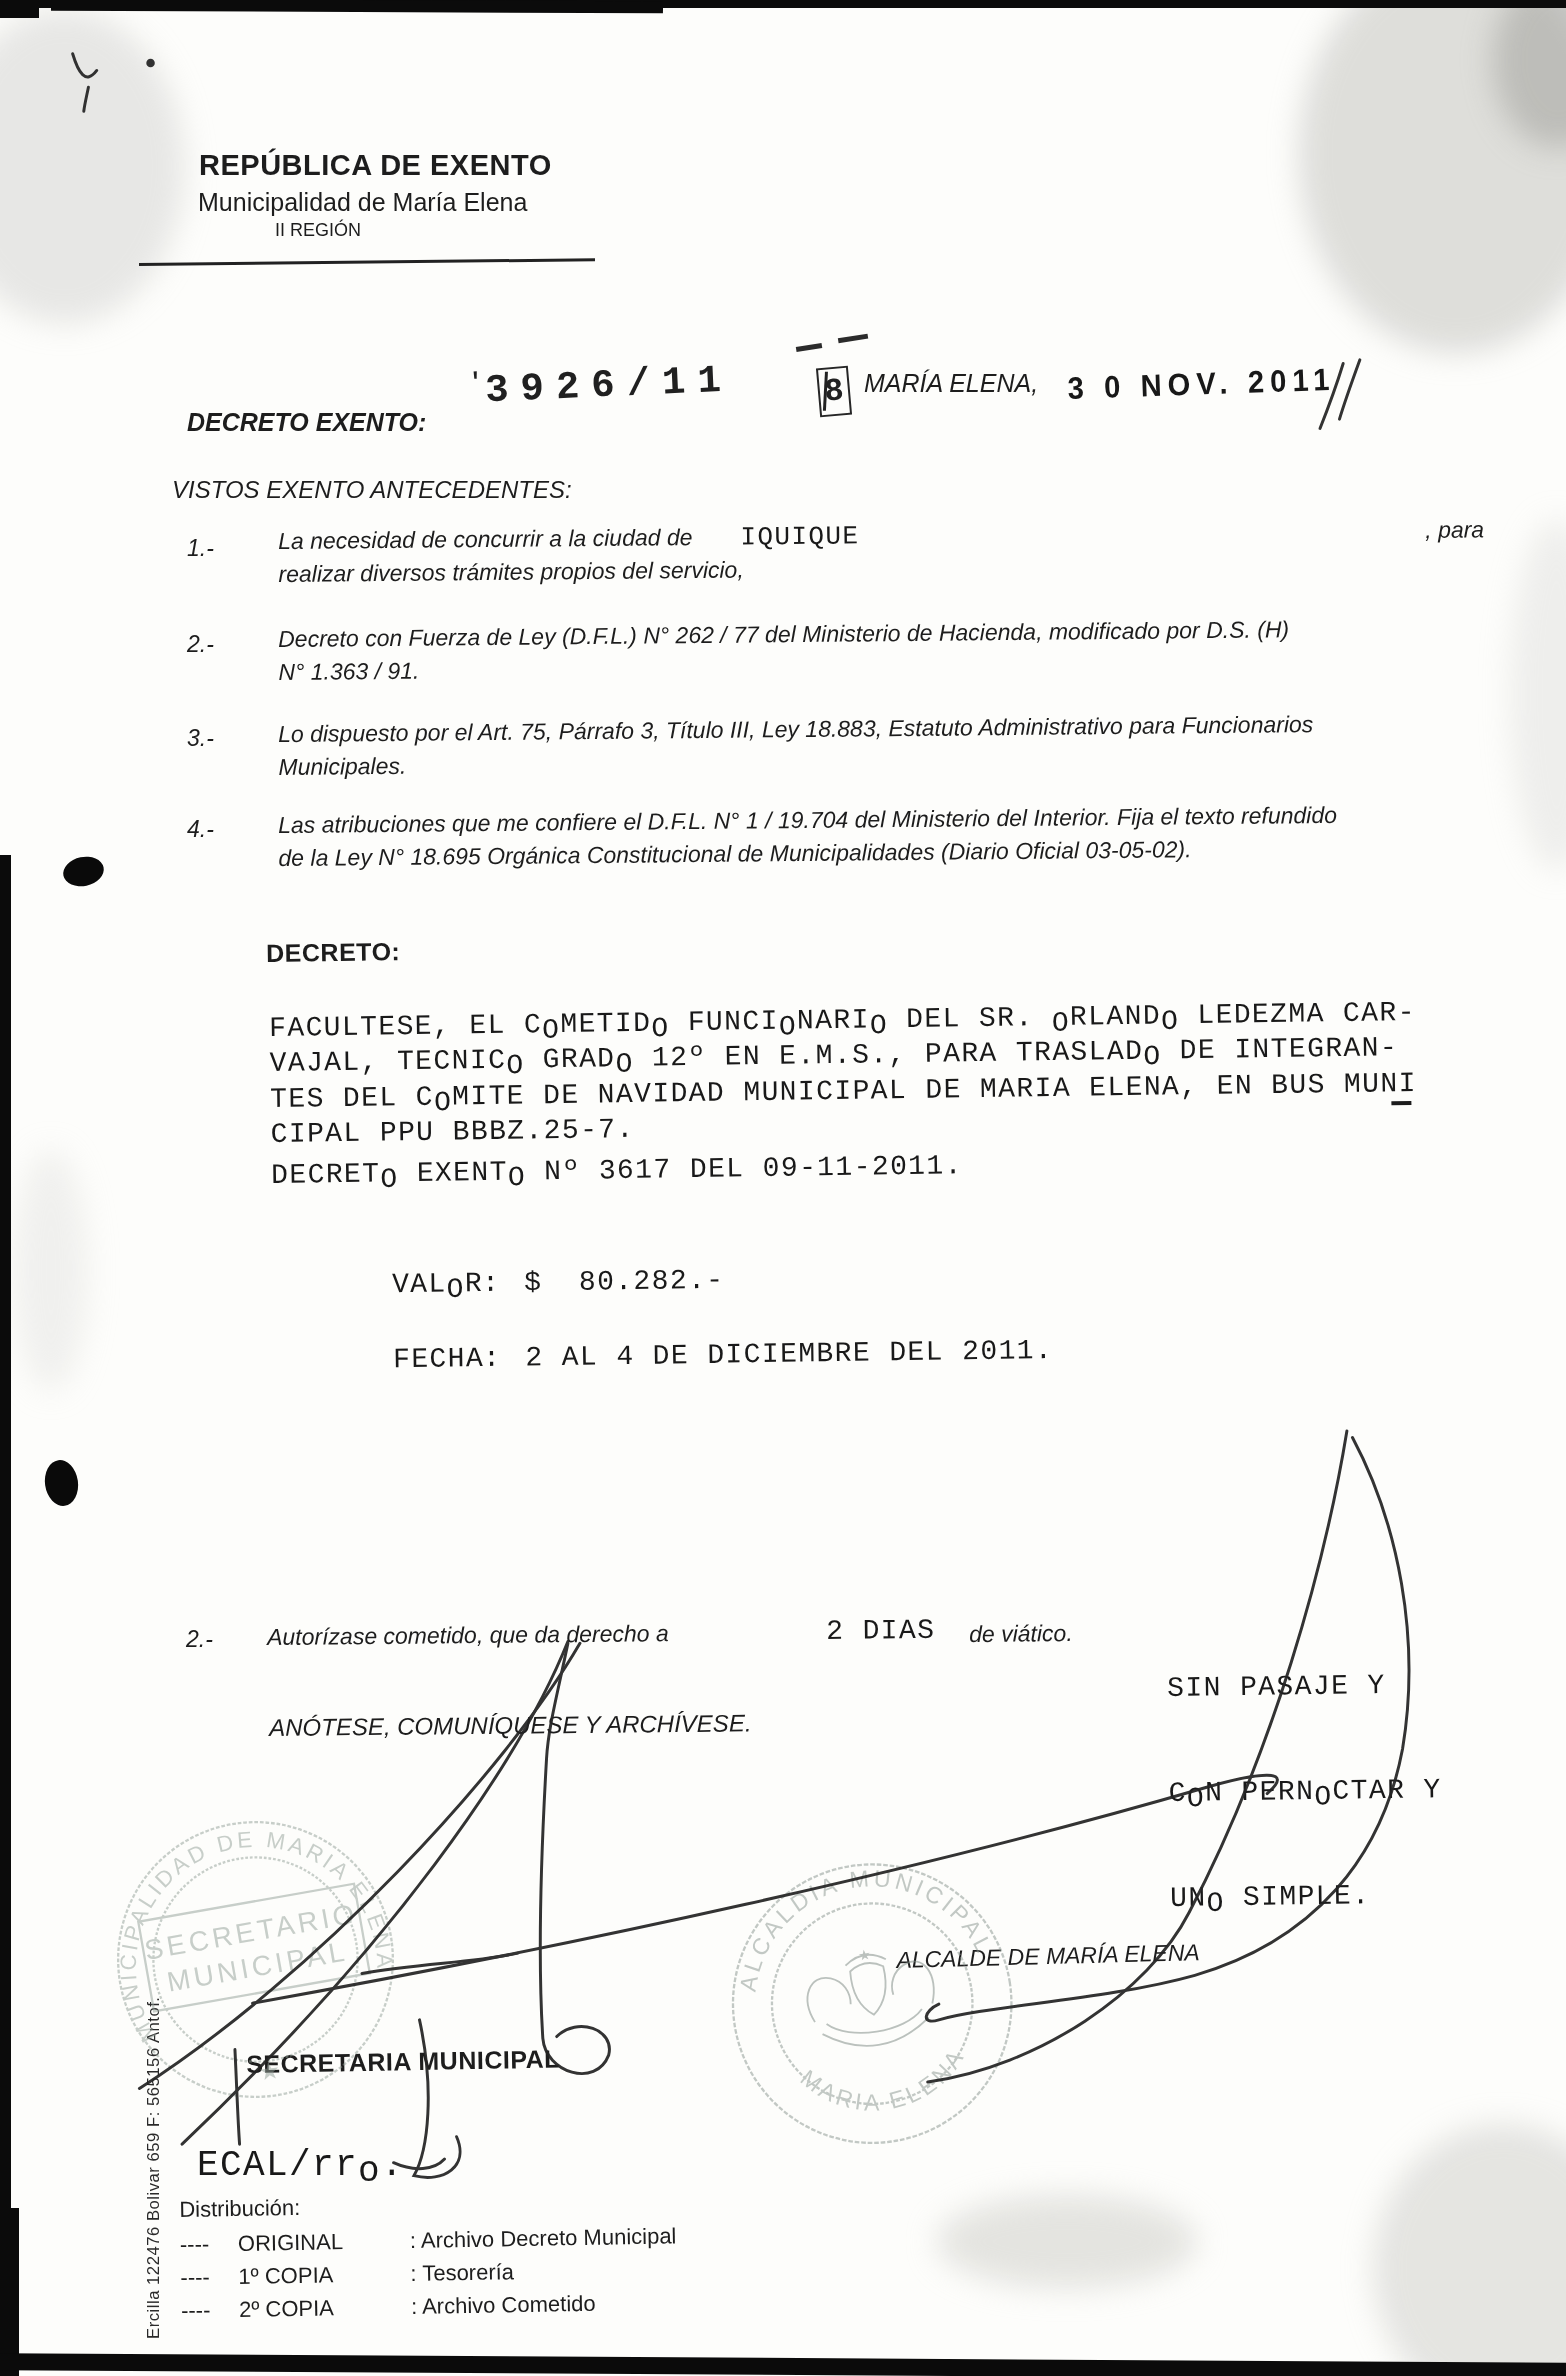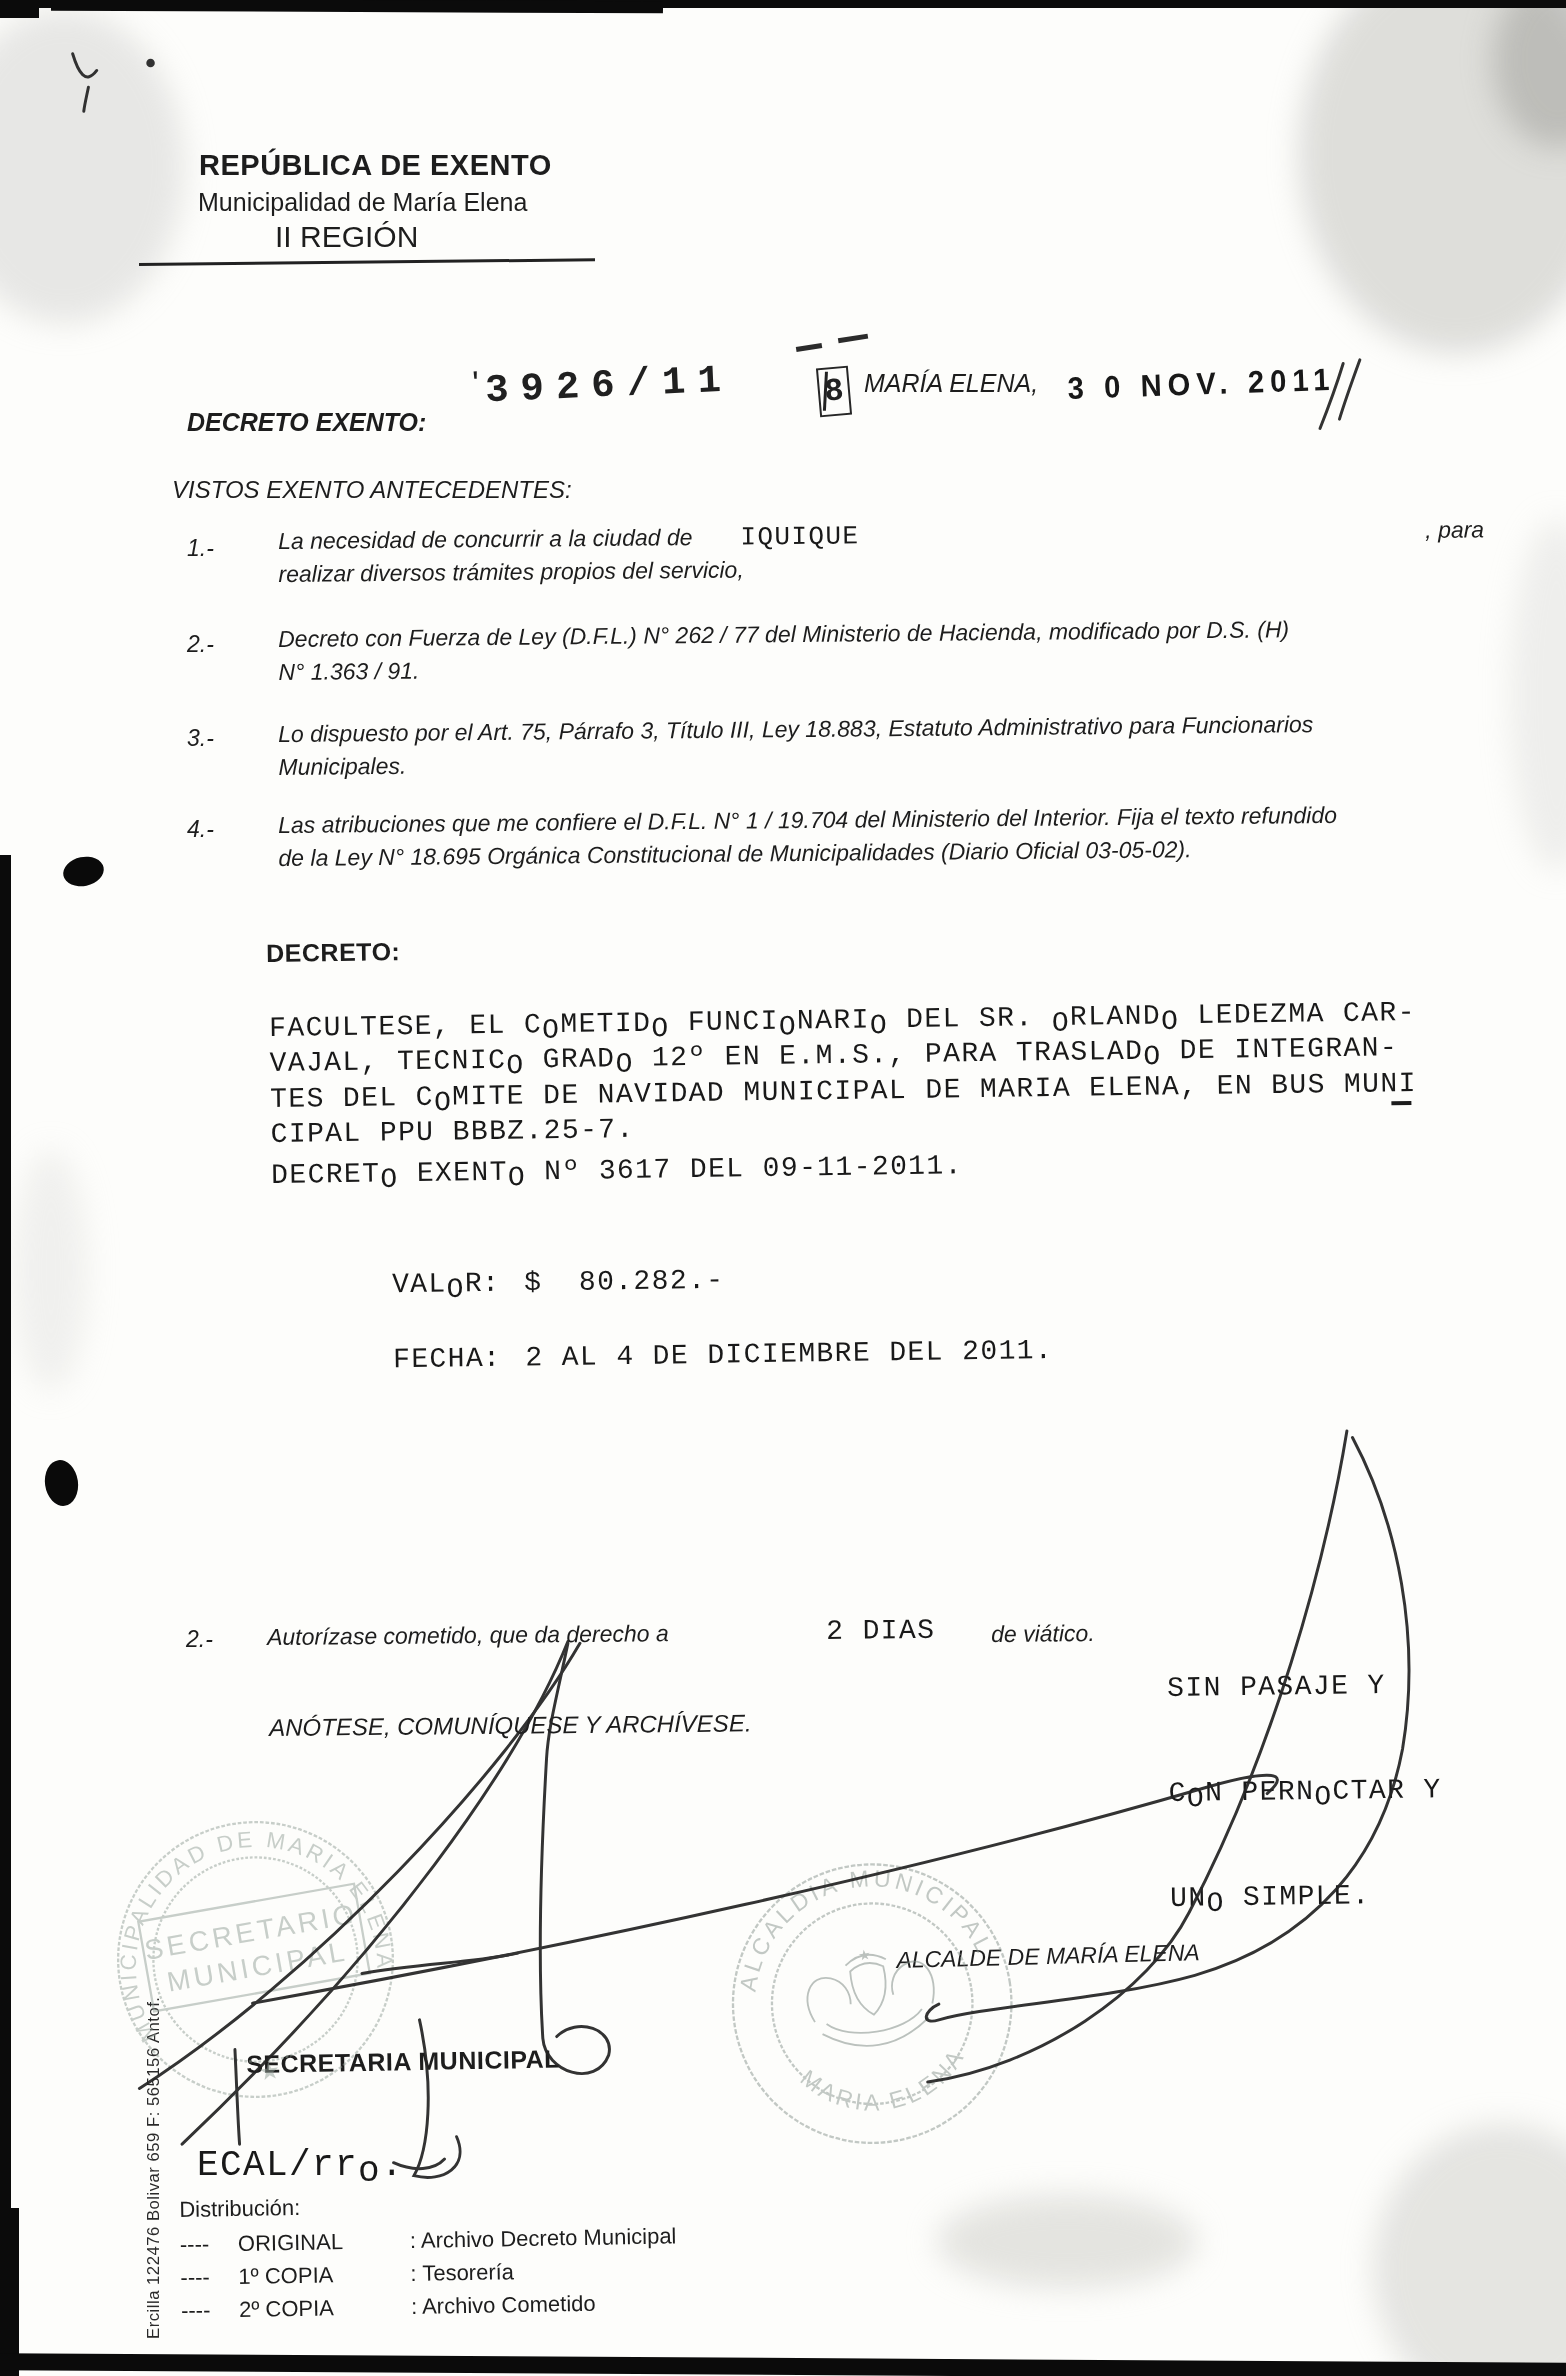--- a/index.html
+++ b/index.html
@@ -2,21 +2,21 @@
 <html style="font-size:15px"><head>
 <meta charset="utf-8">
 <style>
   html,body{margin:0;padding:0;background:#e9e9e7;}
   #page{position:relative;width:1567px;height:2376px;background:#fdfdfb;overflow:hidden;
         font-family:"Liberation Sans", sans-serif;color:#1d1d1d;}
   .abs{position:absolute;transform-origin:left top;}
   
   .hdr1{font-size:29px;font-weight:bold;letter-spacing:0.5px;}
   .hdr2{font-size:25px;}
-  .hdr3{font-size:30px;}
+  .hdr3{font-size:18px;}
   .rule{background:#222;height:2.8px;}
   .lbl-bi{font-style:italic;font-weight:bold;font-size:25px;}
   .body-i{font-style:italic;font-size:24px;line-height:33px;}
   .body-i.small{font-size:23px;}
   .num{font-style:italic;font-size:23px;}
   .tw{font-family:"Liberation Mono", monospace;font-size:28px;letter-spacing:1.4px;color:#191919;white-space:pre;}
   .tw-big{font-family:"Liberation Mono", monospace;font-weight:bold;font-size:39px;letter-spacing:12px;color:#202020;}
   .datestamp{font-weight:bold;font-size:31px;letter-spacing:6.5px;color:#181818;transform-origin:left top;}
   .subo{display:inline-block;transform:translateY(5.6px);}
   .tilt{transform:rotate(-0.55deg);}
@@ -123,21 +123,21 @@
       <span class="tw-cap">VAL<span class="subo">O</span>R</span><span>:</span><span class="tw-val">$  80.282.-</span>
     </div>
     <div class="abs tw" style="left:12px;top:376px;">
       <span class="tw-cap">FECHA</span><span>:</span><span class="tw-val">2 AL 4 DE DICIEMBRE DEL 2011.</span>
     </div>
   </div>
 
   <div class="abs num" style="left:186px;top:1626px;">2.-</div>
   <div class="abs body-i small tilt" style="left:267px;top:1621px;">Autorízase cometido, que da derecho a</div>
   <div class="abs tw" style="left:826px;top:1616px;transform:rotate(-0.6deg);">2 DIAS</div>
-  <div class="abs body-i small tilt" style="left:991px;top:1618px;">de viático.</div>
+  <div class="abs body-i small tilt" style="left:969px;top:1618px;">de viático.</div>
   <div class="abs tw" style="left:1166px;top:1601px;line-height:35px;transform:rotate(-0.8deg);">
     <div>SIN PASAJE Y</div>
     <div>C<span class="subo">O</span>N PERN<span class="subo">O</span>CTAR Y</div>
     <div>UN<span class="subo">O</span> SIMPLE.</div>
   </div>
   <div class="abs body-i tilt" style="left:269px;top:1711px;">ANÓTESE, COMUNÍQUESE Y ARCHÍVESE.</div>
 
   <div class="abs bold-cap" style="left:246px;top:2050px;font-size:25px;transform:rotate(-1deg);">SECRETARIA MUNICIPAL</div>
   <div class="abs body-i" style="left:896px;top:1944px;font-size:23px;transform:rotate(-1.5deg);">ALCALDE DE MARÍA ELENA</div>
   <div class="abs tw" style="left:197px;top:2145px;font-size:36px;">ECAL/rr<span class="subo">o</span>.</div>

